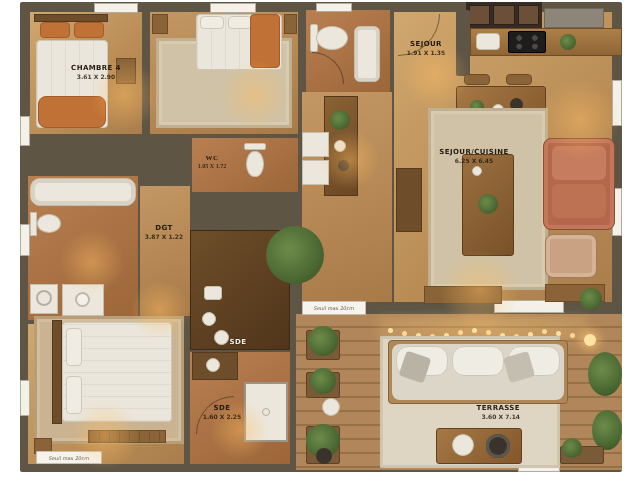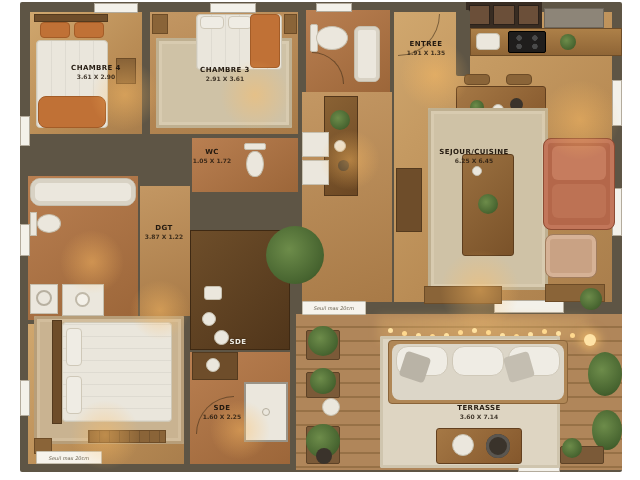--- a/index.html
+++ b/index.html
@@ -217,45 +217,41 @@
   <div class="abs glow" style="left:400px;top:40px;width:70px;height:70px;"></div>
   <div class="abs glow" style="left:540px;top:80px;width:80px;height:80px;"></div>
   <div class="abs glow" style="left:440px;top:250px;width:80px;height:80px;"></div>
   <div class="abs glow" style="left:70px;top:400px;width:70px;height:70px;"></div>
   <div class="abs glow" style="left:210px;top:400px;width:60px;height:60px;"></div>
 
   <div class="abs label" style="left:56px;top:64px;width:80px;">
     <span class="nm">CHAMBRE 4</span>
     <span class="dm">3.61 X 2.90</span>
   </div>
-  <div class="abs label" style="left:185px;top:66px;width:80px;">
-    <span class="nm">CHAMBRE 3</span>
-    <span class="dm">2.91 X 3.61</span>
-  </div>
   <div class="abs label" style="left:397px;top:40px;width:58px;">
-    <span class="nm">ENTREE</span>
+    <span class="nm">SEJOUR</span>
     <span class="dm">1.91 X 1.35</span>
   </div>
-  <div class="abs label" style="left:190px;top:148px;width:44px;">
+  <div class="abs label" style="left:190px;top:154px;width:44px;font-family:Liberation Serif, serif;">
     <span class="nm">WC</span>
     <span class="dm">1.05 X 1.72</span>
   </div>
   <div class="abs label" style="left:422px;top:148px;width:104px;">
     <span class="nm">SEJOUR/CUISINE</span>
     <span class="dm">6.25 X 6.45</span>
   </div>
   <div class="abs label" style="left:133px;top:224px;width:62px;">
     <span class="nm">DGT</span>
     <span class="dm">3.87 X 1.22</span>
   </div>
   <div class="abs label lite" style="left:218px;top:338px;width:40px;">
     <span class="nm">SDE</span>
   </div>
   <div class="abs label" style="left:192px;top:404px;width:60px;">
     <span class="nm">SDE</span>
     <span class="dm">1.60 X 2.25</span>
   </div>
-  <div class="abs label" style="left:429px;top:404px;width:100px;">
+  <div class="abs label" style="left:420px;top:404px;width:100px;text-align:right;">
     <span class="nm">TERRASSE</span>
     <span class="dm">3.60 X 7.14</span>
   </div>
 
 </div>
 
 </body></html>

